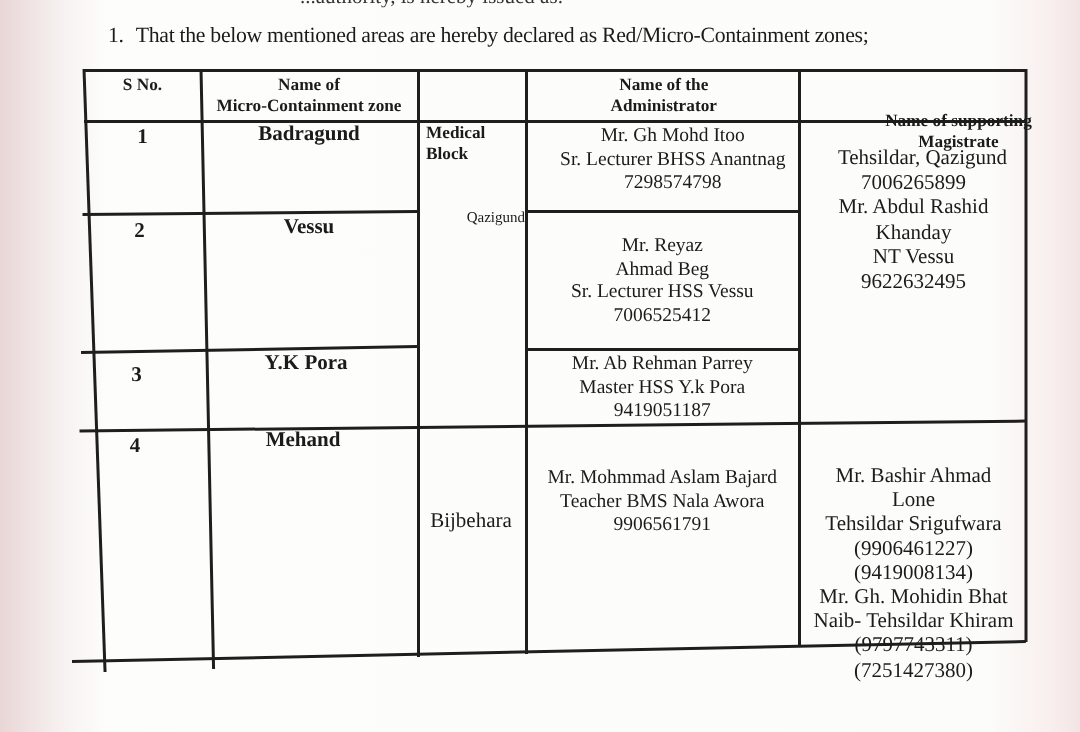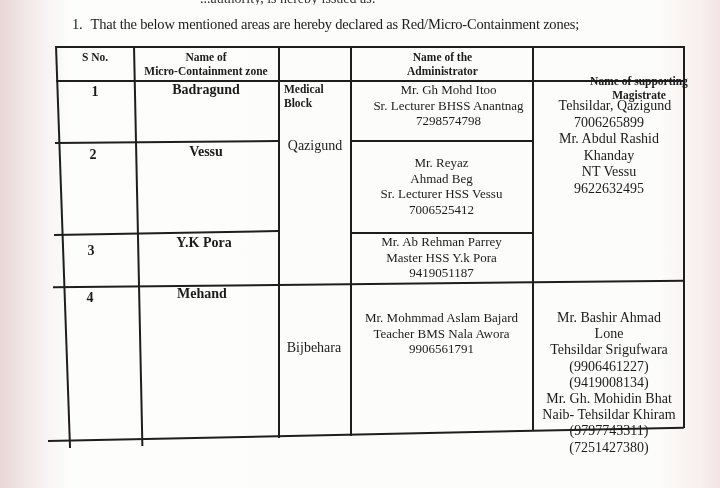--- a/index.html
+++ b/index.html
@@ -73,21 +73,21 @@
 
   <div class="cell bold" style="left:58px;top:84px;width:74px;">1</div>
   <div class="cell bold" style="left:134px;top:82px;width:144px;">Badragund</div>
   <div class="cell bold" style="left:56px;top:147px;width:74px;">2</div>
   <div class="cell bold" style="left:134px;top:144px;width:144px;">Vessu</div>
   <div class="cell bold" style="left:54px;top:243px;width:74px;">3</div>
   <div class="cell bold" style="left:132px;top:235px;width:144px;">Y.K Pora</div>
   <div class="cell bold" style="left:53px;top:290px;width:74px;">4</div>
   <div class="cell bold" style="left:130px;top:286px;width:144px;">Mehand</div>
 
-  <div class="cell" style="left:280px;top:138px;width:70px;font-size:14px;">Qazigund</div>
+  <div class="cell" style="left:280px;top:138px;width:70px;font-size:10px;text-align:right;">Qazigund</div>
   <div class="cell" style="left:278px;top:340px;width:72px;font-size:14px;">Bijbehara</div>
 
   <div class="cell" style="left:351px;top:82px;width:195px;">
     <div>Mr. Gh Mohd Itoo</div>
     <div>Sr. Lecturer BHSS Anantnag</div>
     <div>7298574798</div>
   </div>
   <div class="cell" style="left:351px;top:155px;width:181px;">
     <div>Mr. Reyaz</div>
     <div>Ahmad Beg</div>

